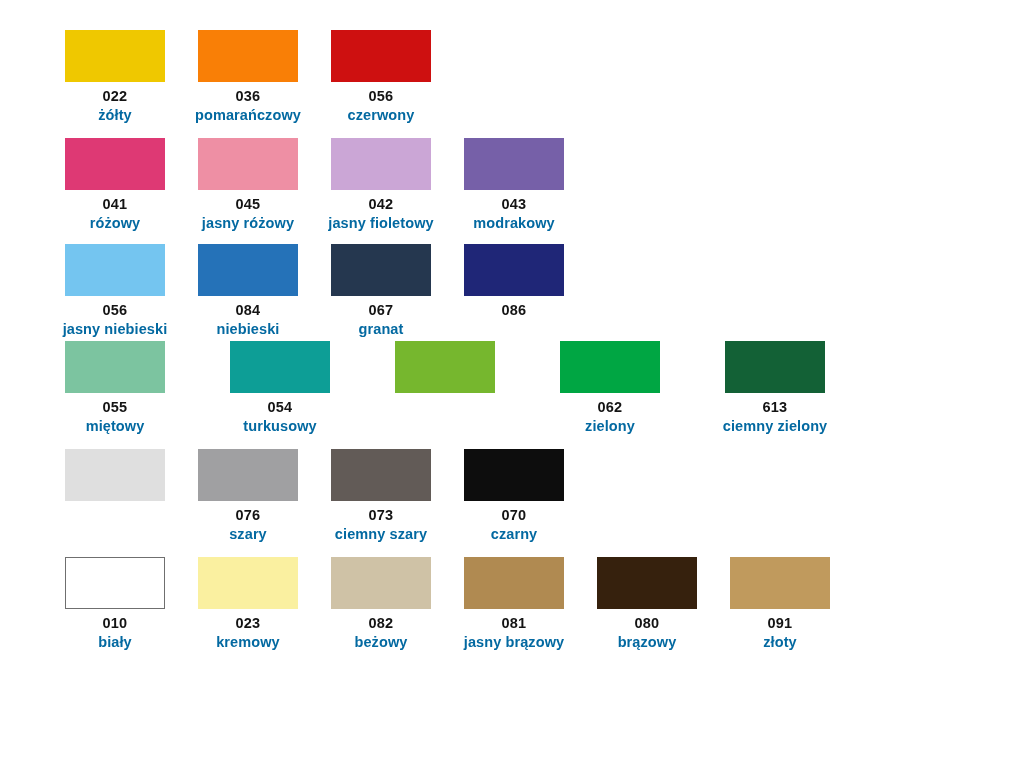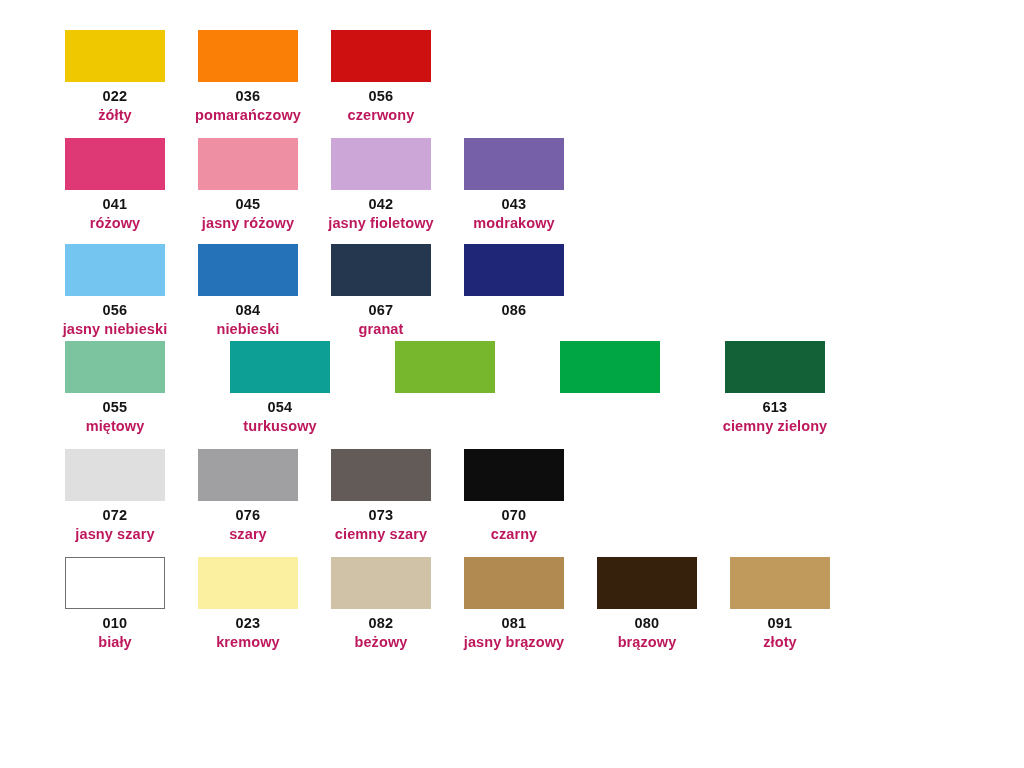--- a/index.html
+++ b/index.html
@@ -71,21 +71,21 @@
     font-size: 14.5px;
     font-weight: bold;
     color: #141414;
     letter-spacing: 0.2px;
   }
 
   .swatch-name {
     display: block;
     font-size: 14.5px;
     font-weight: bold;
-    color: #be185d;
+    color: #0369a1;
     letter-spacing: 0.1px;
   }
 </style>
 </head>
 <body>
 
 <div id="palette-sheet" style="background: rgb(255, 255, 255);">
 
 <div class="swatch-row row-0">
       <div class="swatch-cell">
@@ -182,36 +182,36 @@
         <div class="swatch-caption">
           <span class="swatch-code">054</span>
           <span class="swatch-name">turkusowy</span>
         </div>
       </div>
       <div class="swatch-cell">
         <div class="swatch-chip" style="background: rgb(118, 183, 46);"></div>
       </div>
       <div class="swatch-cell">
         <div class="swatch-chip" style="background: rgb(0, 166, 67);"></div>
+        <div class="swatch-caption">
+          <span class="swatch-code">062</span>
+          <span class="swatch-name">zielony</span>
+        </div>
       </div>
       <div class="swatch-cell">
         <div class="swatch-chip" style="background: rgb(19, 97, 54);"></div>
         <div class="swatch-caption">
           <span class="swatch-code">613</span>
           <span class="swatch-name">ciemny zielony</span>
         </div>
       </div>
     </div>
     <div class="swatch-row row-4">
       <div class="swatch-cell">
         <div class="swatch-chip" style="background: rgb(223, 223, 223);"></div>
-        <div class="swatch-caption">
-          <span class="swatch-code">072</span>
-          <span class="swatch-name">jasny szary</span>
-        </div>
       </div>
       <div class="swatch-cell">
         <div class="swatch-chip" style="background: rgb(160, 160, 162);"></div>
         <div class="swatch-caption">
           <span class="swatch-code">076</span>
           <span class="swatch-name">szary</span>
         </div>
       </div>
       <div class="swatch-cell">
         <div class="swatch-chip" style="background: rgb(98, 91, 87);"></div>

